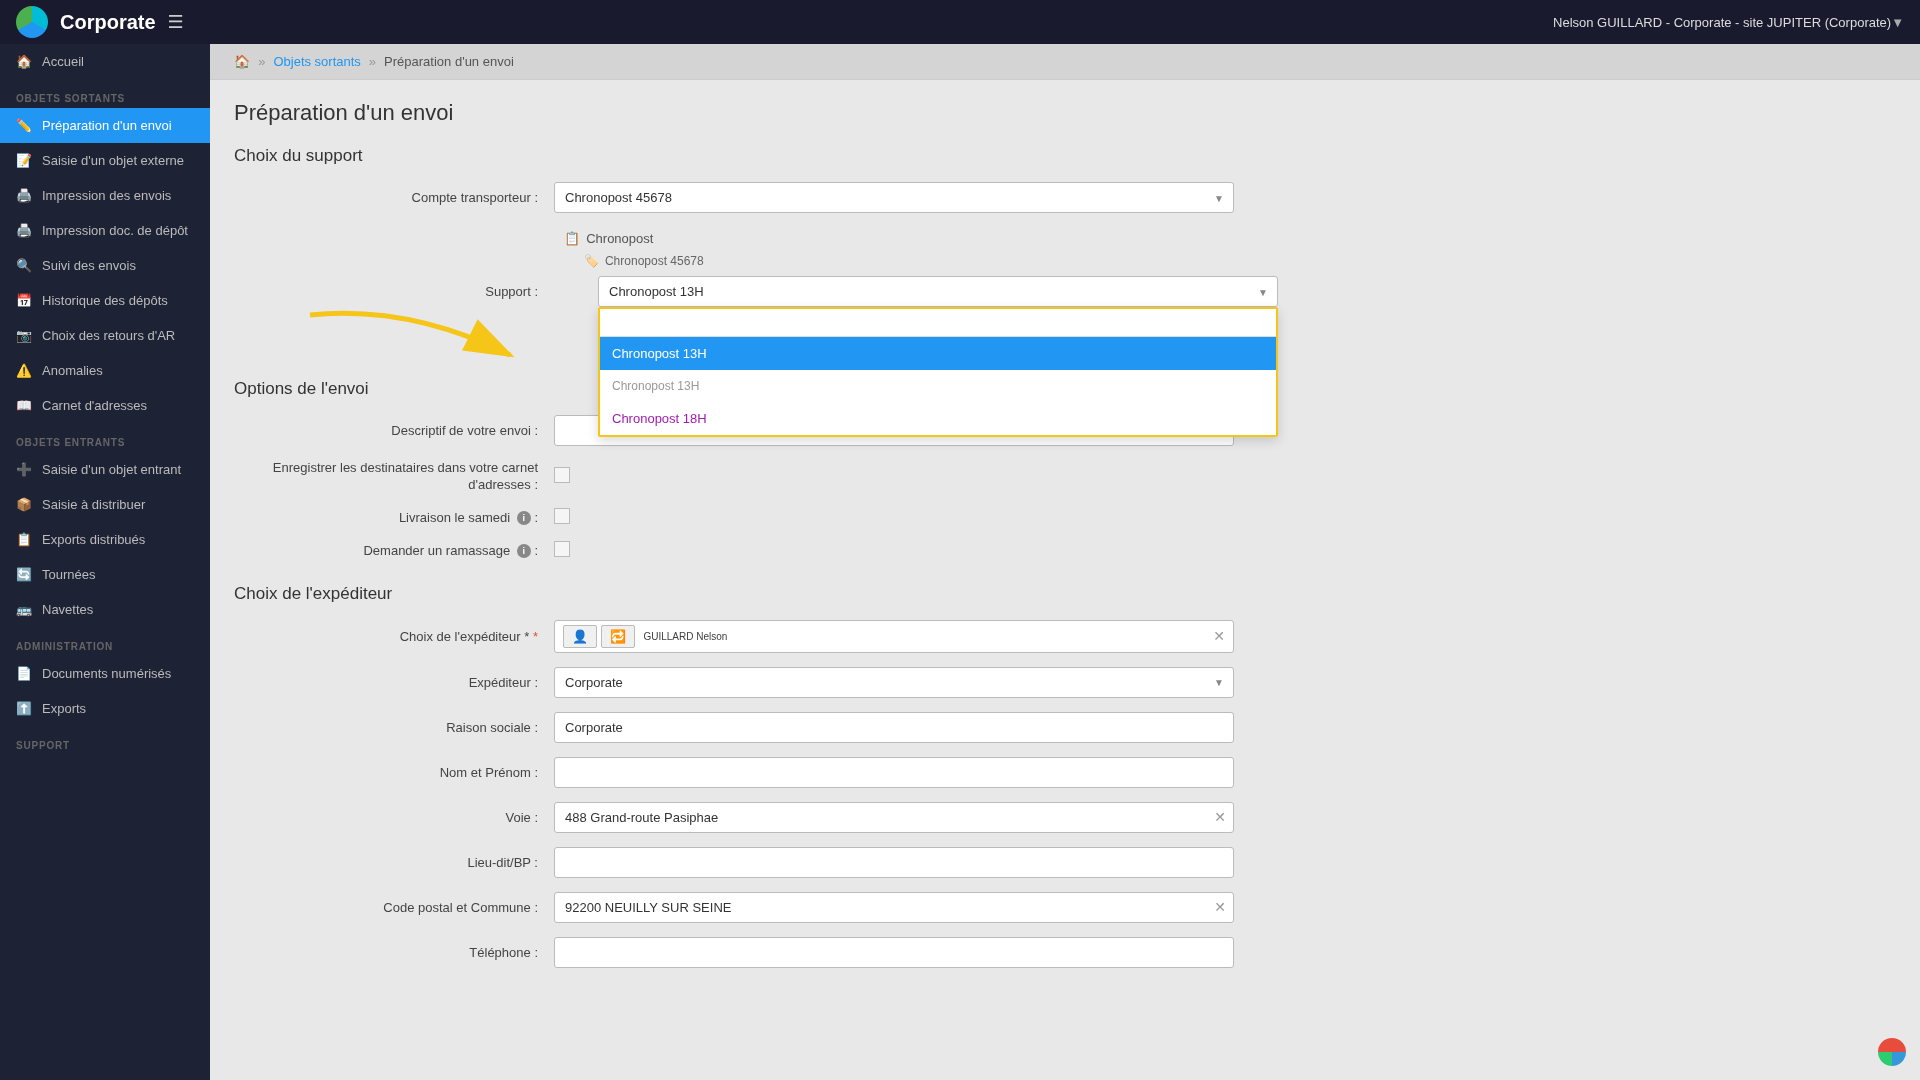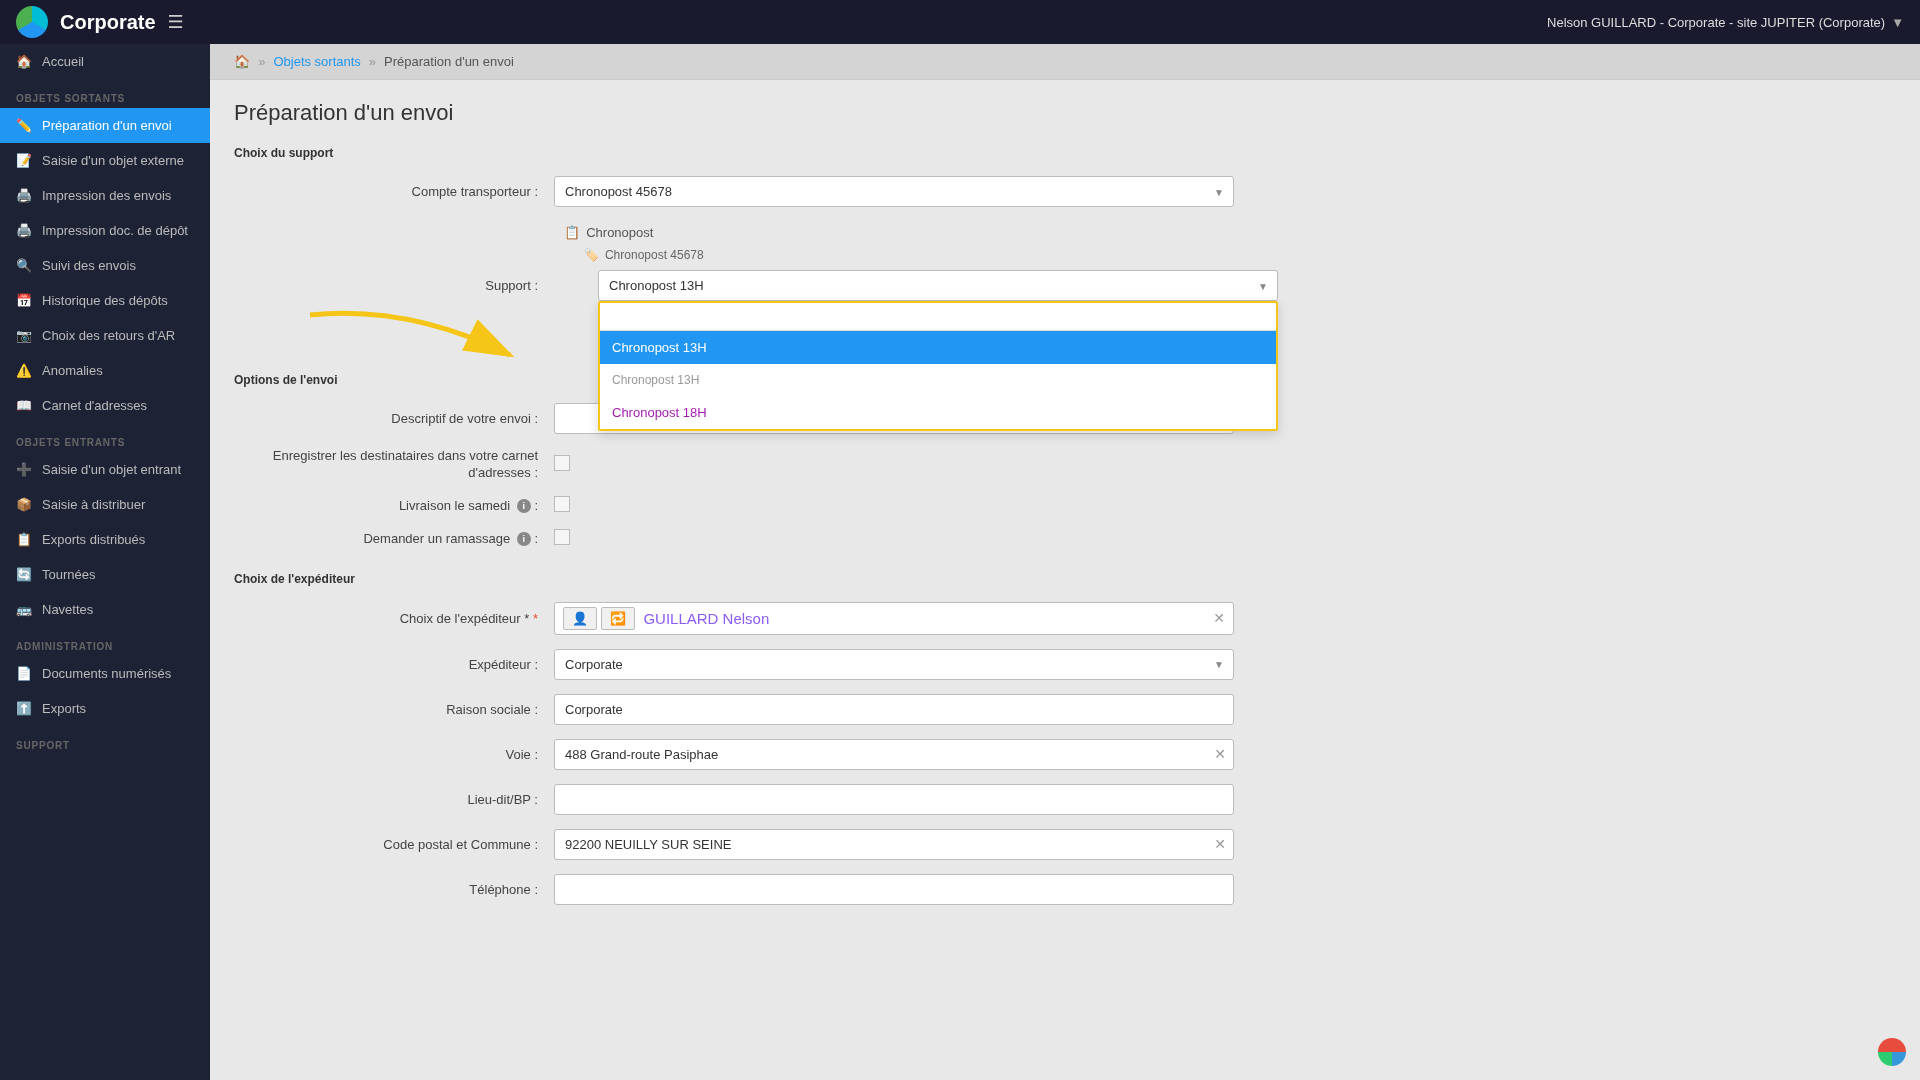--- a/index.html
+++ b/index.html
@@ -17,21 +17,21 @@
       flex-shrink: 0;
     }
     .topbar-left { display: flex; align-items: center; gap: 12px; }
     .logo-circle {
       width: 32px; height: 32px; border-radius: 50%;
       background: conic-gradient(#00bcd4 0deg 120deg, #2196f3 120deg 240deg, #4caf50 240deg 360deg);
       flex-shrink: 0;
     }
     .logo-text { font-size: 20px; font-weight: 600; color: #fff; }
     .hamburger { color: #ccc; font-size: 18px; cursor: pointer; }
-    .topbar-right { font-size: 13px; color: #ddd; display: flex; align-items: center; gap: 6px; }
+    .topbar-right { font-size: 13px; color: #ddd; display: flex; align-items: center; }
     .topbar-right .chevron { color: #aaa; }
 
     
     .layout { display: flex; flex: 1; overflow: hidden; }
 
     
     .sidebar {
       width: 210px;
       background: #1e2235;
       color: #ccc;
@@ -79,21 +79,21 @@
     }
     .breadcrumb-bar .home-icon { color: #777; }
     .breadcrumb-bar .sep { color: #999; }
     .breadcrumb-bar a { color: #2196f3; text-decoration: none; }
 
     
     .page-body { padding: 20px 24px; }
     .page-title { font-size: 22px; font-weight: 400; color: #333; margin-bottom: 20px; }
 
     
-    .section-title { font-size: 12px; font-weight: 700; color: #333; margin-bottom: 16px; }
+    .section-title { font-size: 17px; font-weight: 400; color: #333; margin-bottom: 16px; }
 
     .form-row {
       display: flex;
       align-items: center;
       margin-bottom: 14px;
     }
     .form-label {
       width: 320px;
       text-align: right;
       padding-right: 16px;
@@ -195,21 +195,21 @@
       padding: 4px 8px;
     }
     .expediteur-icon-btn {
       padding: 3px 8px;
       border: 1px solid #bbb;
       border-radius: 2px;
       background: #f0f0f0;
       cursor: pointer;
       font-size: 13px;
     }
-    .expediteur-text { flex: 1; padding: 2px 4px; font-size: 15px; color: #8b5cf6; }
+    .expediteur-text { flex: 1; padding: 2px 4px; font-size: 10px; color: #404040; }
     .expediteur-clear { color: #999; cursor: pointer; font-size: 14px; }
 
     
     .input-clear-wrapper { position: relative; width: 100%; }
     .input-clear-wrapper .input-field { padding-right: 28px; }
     .input-clear-btn {
       position: absolute; right: 8px; top: 50%; transform: translateY(-50%);
       color: #999; cursor: pointer; font-size: 14px;
     }
 
@@ -460,20 +460,26 @@
           </div>
         </div>
 
         <div class="form-row">
           <div class="form-label">Raison sociale :</div>
           <div class="form-control">
             <input class="input-field" type="text" value="Corporate" style="">
           </div>
         </div>
 
+        <div class="form-row">
+          <div class="form-label">Nom et Prénom :</div>
+          <div class="form-control">
+            <input class="input-field" type="text" value="" style="">
+          </div>
+        </div>
 
 
         <div class="form-row">
           <div class="form-label">Voie :</div>
           <div class="form-control">
             <div class="input-clear-wrapper">
               <input class="input-field" type="text" value="488 Grand-route Pasiphae" style="">
               <span class="input-clear-btn">✕</span>
             </div>
           </div>

